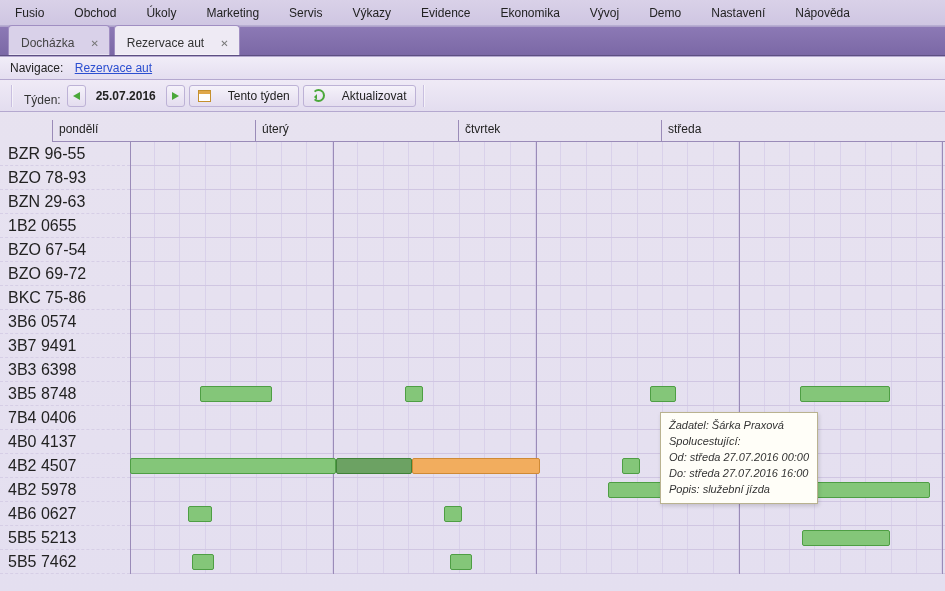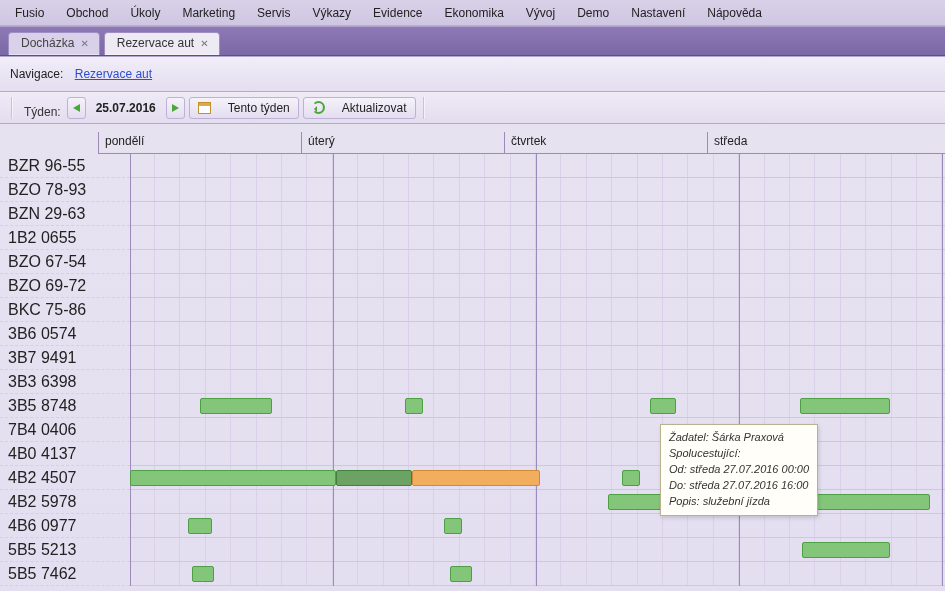--- a/index.html
+++ b/index.html
@@ -7,51 +7,51 @@
     font-family: "Segoe UI", Tahoma, Arial, sans-serif;
     font-size: 12px;
     background: linear-gradient(to bottom, #e8e3f0, #e4dff0);
     color: #222;
     width: 945px; height: 591px; overflow: hidden;
   }
   
   .menubar {
     height: 26px;
     display: flex; align-items: center;
-    padding: 0 6px; gap: 4px;
+    padding: 0 6px; gap: 12px;
     background: linear-gradient(to bottom, #d9d1e8, #cfc6e2);
     border-bottom: 1px solid #b7aed2;
   }
   .menubar .menuitem {
     padding: 3px 9px; border-radius: 3px;
     cursor: default;
   }
   
   .tabstrip {
     height: 30px;
     background: linear-gradient(to bottom, #8c79b5, #7b68a6);
     border-top: 1px solid #aea1cb;
     border-bottom: 1px solid #5d4f82;
     display: flex; align-items: flex-end;
     padding: 0 8px;
   }
   .tab {
-    display: flex; align-items: center; gap: 6px;
+    display: flex; align-items: center; gap: 16px;
     background: #eeeaf4; color: #333;
     border: 1px solid #a08ec2; border-bottom: none;
     border-radius: 4px 4px 0 0;
-    padding: 3px 10px 5px 12px; margin-right: 4px;
+    padding: 10px 10px 5px 12px; margin-right: 4px;
     font-size: 12px;
     box-shadow: 0 -1px 0 rgba(255,255,255,.4) inset;
   }
   .tab.inactive { background: #d9d1e9; color: #444; }
   .tab .close { font-size: 10px; color: #777; cursor: pointer; }
   
   .navbar {
-    height: 36px;
+    height: 24px;
     background: linear-gradient(to bottom, #f1edf8, #e4def0);
     border: 1px solid #b4a8cf; border-left: none; border-right: none;
     display: flex; align-items: center;
     padding: 0 10px; gap: 4px;
     font-size: 12px;
   }
   .navbar a { color: #2c4fd0; text-decoration: underline; }
   
   .toolbar {
     height: 32px;
@@ -82,21 +82,21 @@
     width: 13px; height: 12px; display:inline-block;
     background:#fff; border:1px solid #c4902e; position:relative;
   }
   .ico-cal::before{content:"";position:absolute;left:0;right:0;top:0;height:3px;background:#e0a84a;}
   .ico-refresh { width:13px;height:13px;display:inline-block;border:2px solid #4aa83a;border-left-color:transparent;border-radius:50%; position:relative;}
   .ico-refresh::after{content:"";position:absolute;left:-3px;top:3px;border:3px solid transparent;border-right-color:#4aa83a;}
   .sep { width:2px; height:22px; border-left:1px solid #c9bfe0; border-right:1px solid #fff8; margin:0 3px;}
   
   .main { position: relative; margin-top:8px; }
   .dayheader {
-    display:flex; margin-left:98px;
+    display:flex; margin-left:52px;
     border-bottom:1px solid #9a8bb8;
     height:22px;
   }
   .daycell {
     width:203px; border-left:1px solid #9a8bb8;
     padding: 2px 6px; font-size:12px; color:#222;
   }
   .grid { display:flex; }
   .rowlabels { width:130px; }
   .rowlabel {
@@ -198,21 +198,21 @@
         <div class="rowlabel">BZO 69-72</div>
         <div class="rowlabel">BKC 75-86</div>
         <div class="rowlabel">3B6 0574</div>
         <div class="rowlabel">3B7 9491</div>
         <div class="rowlabel">3B3 6398</div>
         <div class="rowlabel">3B5 8748</div>
         <div class="rowlabel">7B4 0406</div>
         <div class="rowlabel">4B0 4137</div>
         <div class="rowlabel">4B2 4507</div>
         <div class="rowlabel">4B2 5978</div>
-        <div class="rowlabel">4B6 0977</div>
+        <div class="rowlabel">4B6 0627</div>
         <div class="rowlabel">5B5 5213</div>
         <div class="rowlabel">5B5 7462</div>
       </div>
     <div class="canvas" id="canvas" style="height: 432px;">
         <div class="barwrap" style="top: 240px; height: 24px;">
           <div class="bar " style="left: 70px; width: 72px;"></div>
         </div>
         <div class="barwrap" style="top: 240px; height: 24px;">
           <div class="bar " style="left: 275px; width: 18px;"></div>
         </div>

